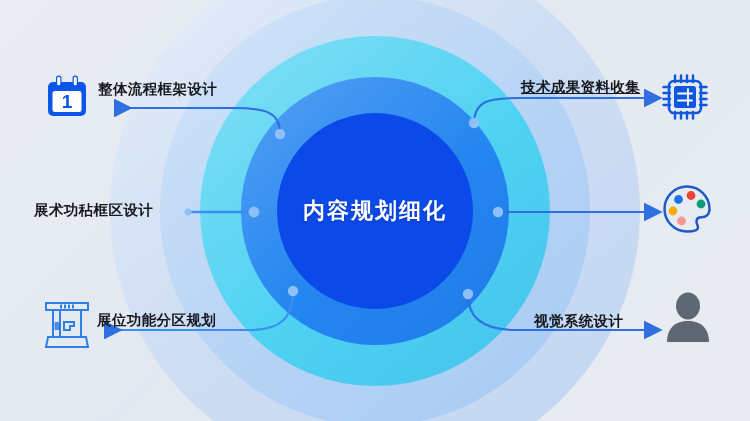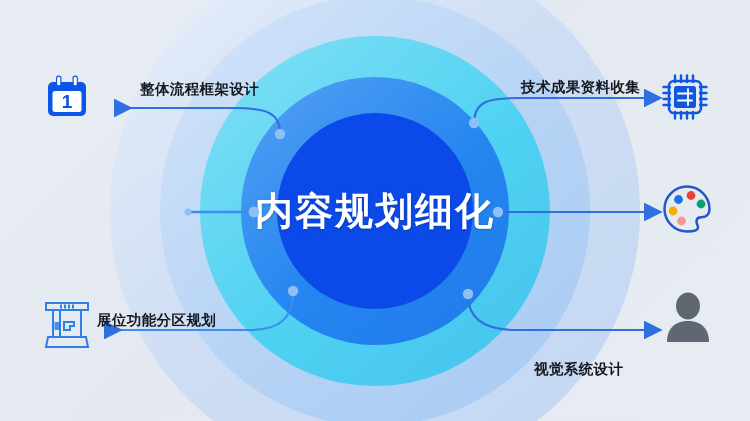--- a/index.html
+++ b/index.html
@@ -58,21 +58,21 @@
 
   
   #center-title {
     position: absolute;
     left: 375px;
     top: 211px;
     transform: translate(-50%, -50%);
     text-align: center;
     color: #ffffff;
     font-weight: 700;
-    font-size: 38px;
+    font-size: 22px;
     line-height: 1.32;
     letter-spacing: 2px;
     white-space: nowrap;
     text-shadow: 0 1px 3px rgba(0,0,0,0.18);
   }
   #center-title .ln { display: block; }
 
   
   #connectors {
     position: absolute;
@@ -141,28 +141,29 @@
     <path d="M474,314 C474,290 490,288 520,288 L648,288" fill="none" stroke="#2f6fe0" stroke-width="2.1" transform="translate(0,-190)" marker-end="url(#arrR)"></path>
     <circle cx="474" cy="313" r="5.2" fill="#8fc0f5" transform="translate(0,-190)"></circle>
 
     <path d="M500,212 L648,212" fill="none" stroke="#2f6fe0" stroke-width="2.1" marker-end="url(#arrR)"></path>
     <circle cx="498" cy="212" r="5.2" fill="#8fc0f5"></circle>
 
     <path d="M468,295 C468,320 486,330 516,330 L648,330" fill="none" stroke="#2f6fe0" stroke-width="2.1" marker-end="url(#arrR)"></path>
     <circle cx="468" cy="294" r="5.2" fill="#8fc0f5"></circle>
   </svg>
 
-  <div class="label" style="left:98px; top:82px;margin-left:42px;">整体流程框架设计</div>
-
+  <div class="label" style="left:98px; top:82px;">整体流程框架设计</div>
+
+  <div class="label" style="left:34px; top:203px;">展术功秥框区设计</div>
 
   <div class="label" style="left:97px; top:313px;">展位功能分区规划</div>
 
-  <div class="label" style="left:521px; top:80px;">技术成果资料收集</div>
-
-  <div class="label" style="left:534px; top:314px;margin-top:48px;">视觉系统设计</div>
+  <div class="label" style="left:521px; top:80px;text-decoration:underline;">技术成果资料收集</div>
+
+  <div class="label" style="left:534px; top:314px;">视觉系统设计</div>
 
 
   <div class="icon-box" style="left:44px; top:74px; width:46px; height:46px;">
     <svg width="46" height="46" viewBox="0 0 46 46">
       <rect x="4" y="8" width="38" height="34" rx="5" fill="#0b55e8"></rect>
       <rect x="8.5" y="17" width="29" height="21" rx="2.5" fill="#ffffff"></rect>
       <rect x="12" y="1.5" width="5.5" height="11" rx="2.7" fill="#0b55e8"></rect>
       <rect x="28.5" y="1.5" width="5.5" height="11" rx="2.7" fill="#0b55e8"></rect>
       <rect x="13.2" y="2.8" width="3.1" height="8.4" rx="1.5" fill="#ffffff"></rect>
       <rect x="29.7" y="2.8" width="3.1" height="8.4" rx="1.5" fill="#ffffff"></rect>

